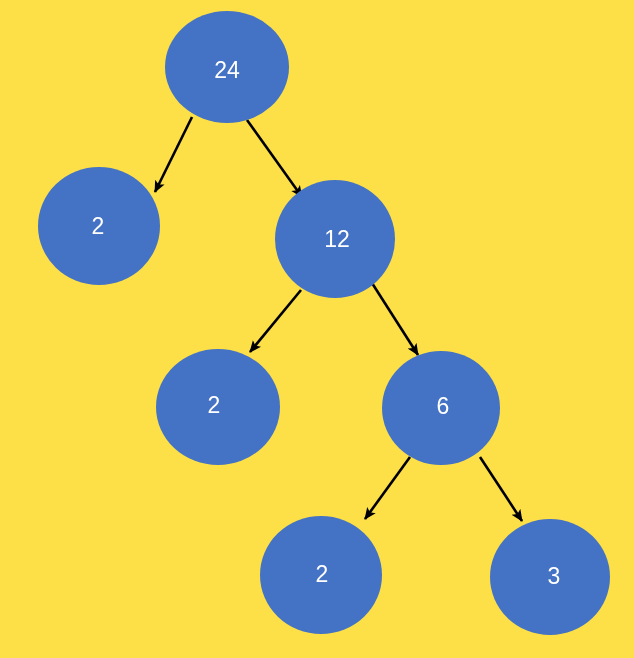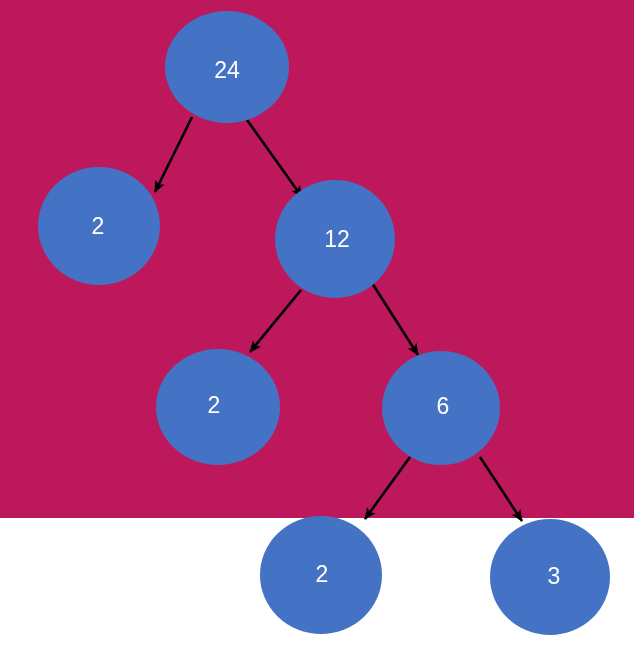--- a/index.html
+++ b/index.html
@@ -9,22 +9,22 @@
   }
   body {
     width: 634px;
     height: 658px;
     font-family: "Liberation Sans", sans-serif;
     overflow: hidden;
   }
   #tree-canvas {
     position: relative;
     width: 634px;
-    height: 518px;
-    background: #be185d;
+    height: 658px;
+    background: #fde047;
   }
   svg.tree-svg {
     position: absolute;
     top: 0;
     left: 0;
     width: 634px;
     height: 658px;
     display: block;
   }
   .node-shape {

